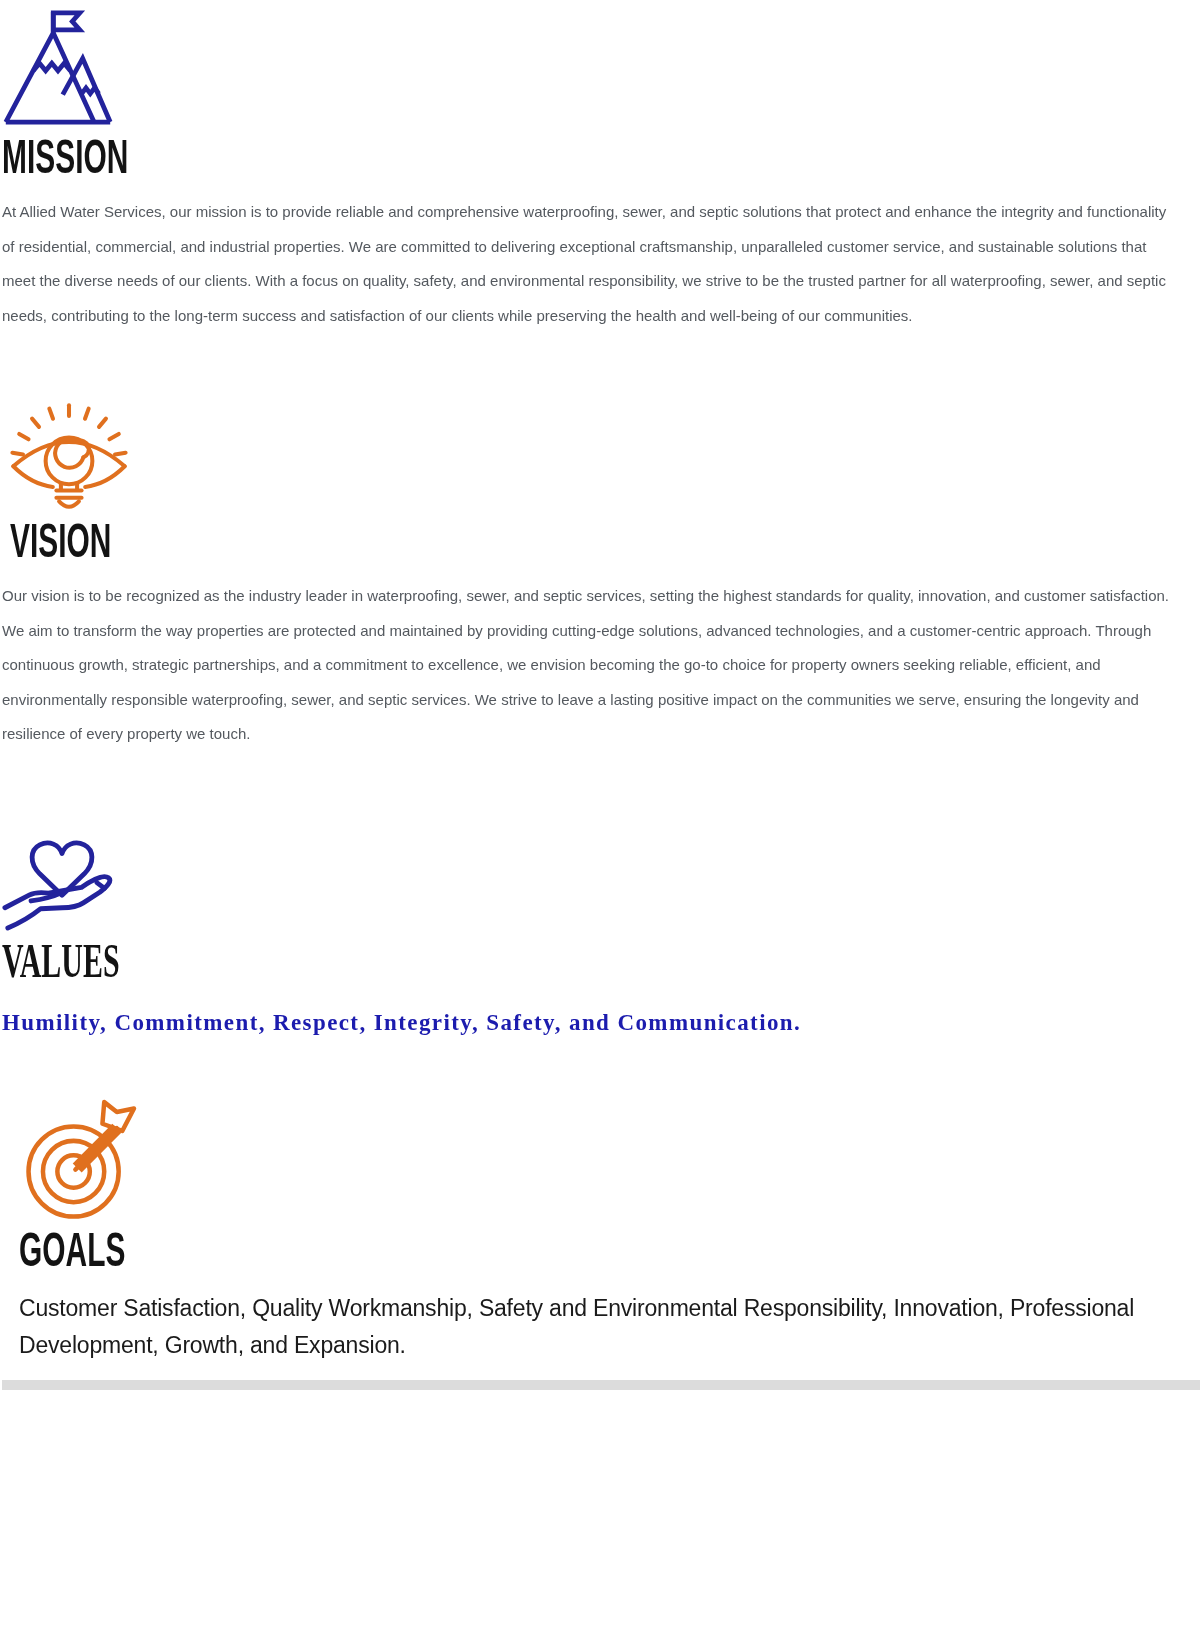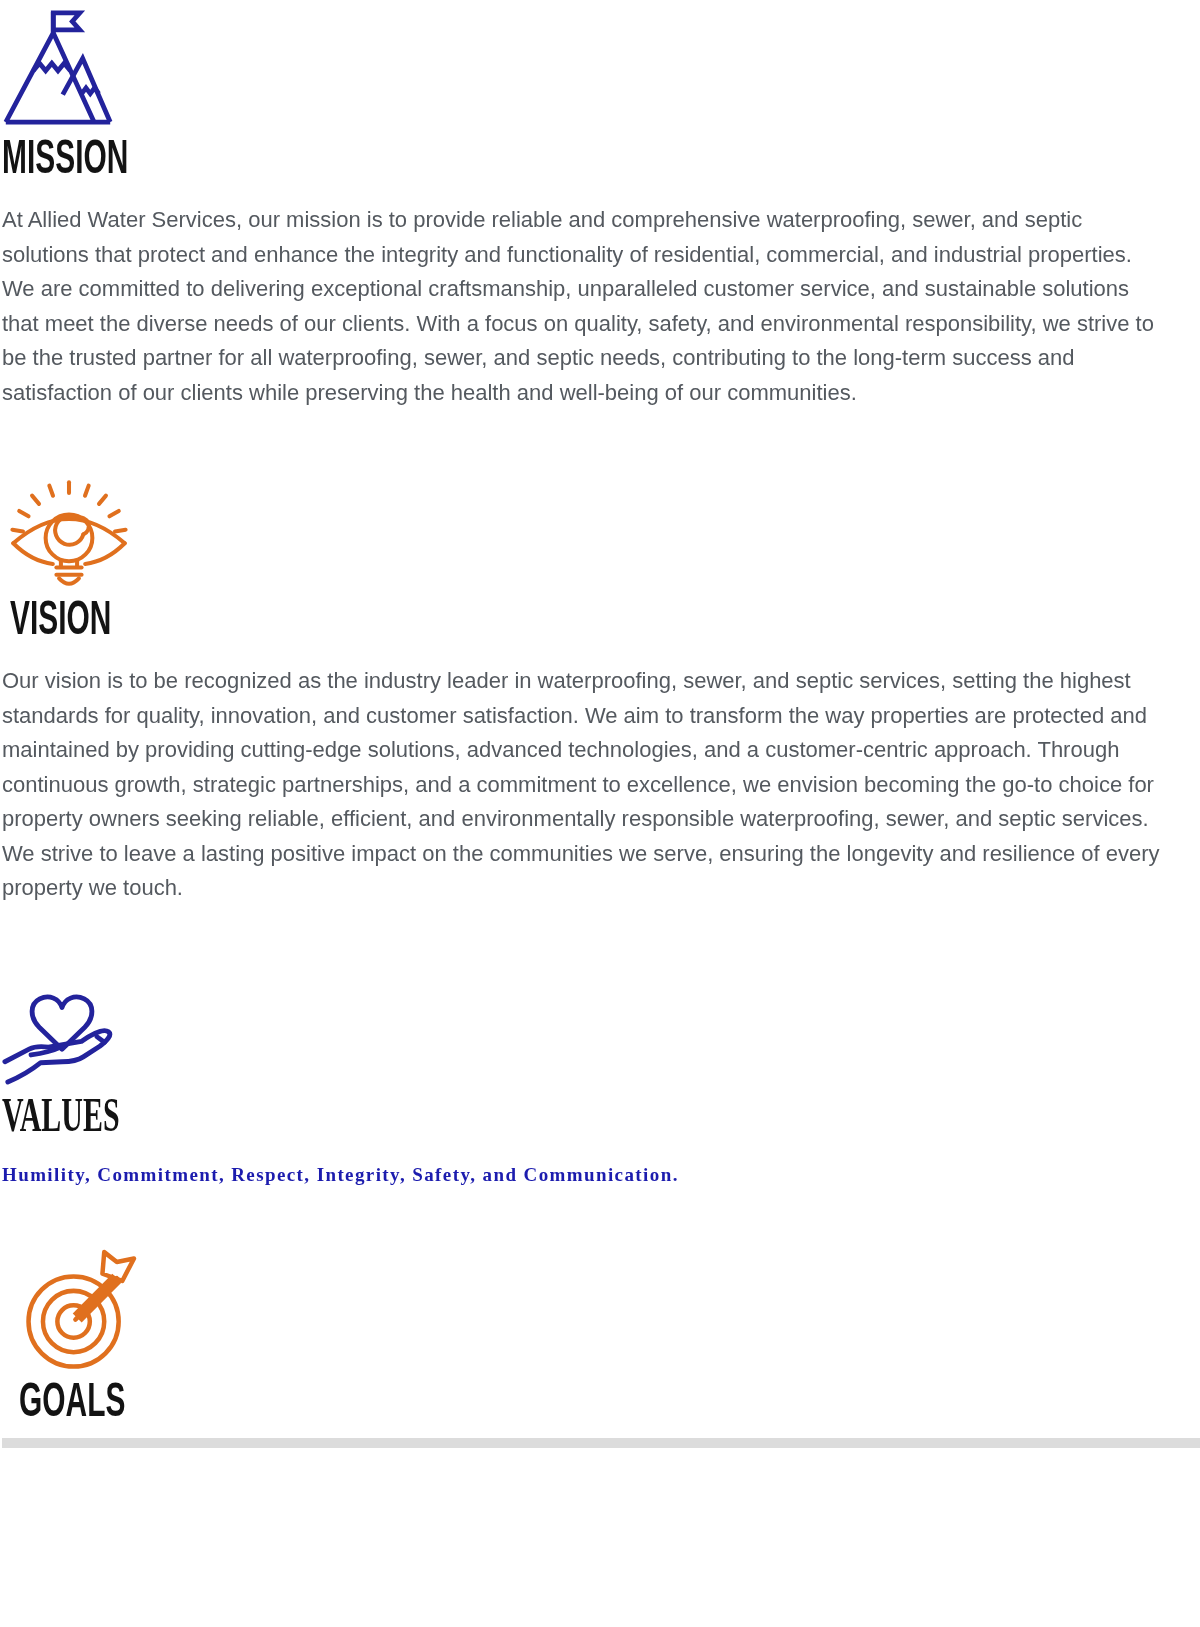--- a/index.html
+++ b/index.html
@@ -31,29 +31,29 @@
     margin:6px 0 0 0;
     font-size:44px;
     line-height:1;
     font-weight:700;
     color:var(--heading);
     transform:scale(0.68,1.08);
     transform-origin:0 60%;
     white-space:nowrap;
   }
   .body-text{
-    margin:24px 0 0 0;
+    margin:16px 0 0 0;
     max-width:1168px;
-    font-size:22px;
+    font-size:15px;
     line-height:34.5px;
     color:var(--body-text);
   }
   .values-line{
     margin:26px 0 0 0;
-    font-size:19px;
+    font-size:23px;
     font-weight:700;
     letter-spacing:1.4px;
     color:var(--values-text);
     max-width:1150px;
   }
   .goals-text{
     margin:18px 0 0 0;
     max-width:1150px;
     font-size:23px;
     line-height:37px;
@@ -140,16 +140,17 @@
       <svg width="116" height="128" viewBox="0 0 128 142" stroke-width="5" stroke-linejoin="round">
         <circle cx="58" cy="86" r="50"></circle>
         <circle cx="58" cy="86" r="34"></circle>
         <circle cx="58" cy="86" r="18"></circle>
         <path d="M62,82 L106,38" stroke="#ffffff" stroke-width="14"></path>
         <path d="M60,84 L106,38" stroke-linecap="round"></path>
         <path d="M90,33 L92,9 L106,20 L125,16 L112,41 Z"></path>
       </svg>
     </div>
     <h2 class="section-title">GOALS</h2>
+    <p class="goals-text">Customer Satisfaction, Quality Workmanship, Safety and Environmental Responsibility, Innovation, Professional Development, Growth, and Expansion.</p>
   </section>
 
   <div class="next-section-strip"></div>
 </div>
 
 </body></html>

